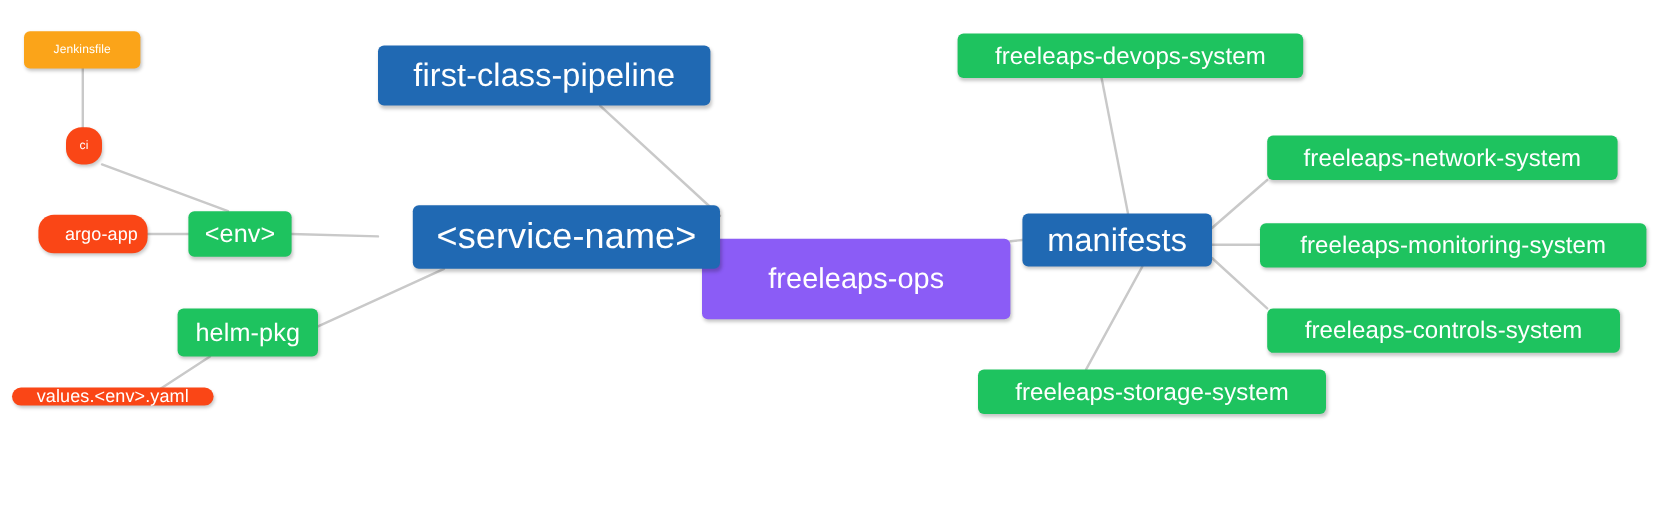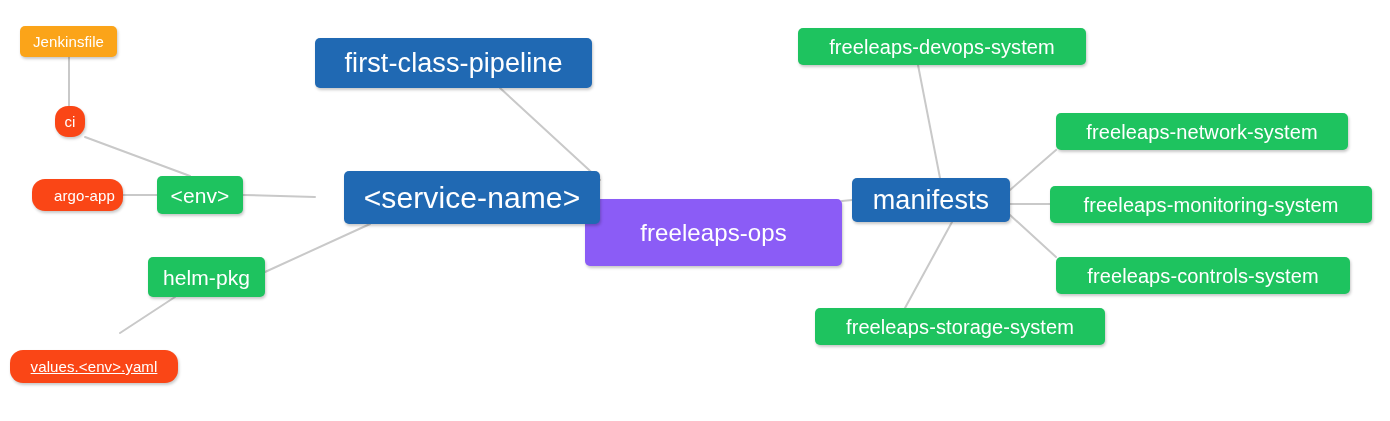--- a/index.html
+++ b/index.html
@@ -57,21 +57,21 @@
   }
   .n-red {
     background: #FA4616;
     border-radius: 13px;
   }
   .sz-xl { font-size: 30px; margin-left: 29px; }
   .sz-lg { font-size: 27px; }
   .sz-md { font-size: 21px; }
   .sz-sm { font-size: 20px; }
   .sz-xs { font-size: 15px; }
-  .sz-xxs { font-size: 15px; }
+  .sz-xxs { font-size: 10px; }
 </style>
 </head>
 <body>
 
 <div id="canvas">
   <svg id="edges" viewBox="0 0 1390 421" xmlns="http://www.w3.org/2000/svg">
       <line x1="585" y1="201" x2="571" y2="197" stroke="#c9c9c9" stroke-width="2" stroke-linecap="round"></line>
       <line x1="600" y1="180" x2="500" y2="88" stroke="#c9c9c9" stroke-width="2" stroke-linecap="round"></line>
       <line x1="842" y1="201" x2="852" y2="200" stroke="#c9c9c9" stroke-width="2" stroke-linecap="round"></line>
       <line x1="315" y1="197" x2="243" y2="195" stroke="#c9c9c9" stroke-width="2" stroke-linecap="round"></line>
@@ -101,21 +101,21 @@
       </div>
       <div class="node n-green sz-md" style="left: 157px; top: 176px; width: 86px; height: 38px;">
         <span>&lt;env&gt;</span>
       </div>
       <div class="node n-green sz-md" style="left: 148px; top: 257px; width: 117px; height: 40px;">
         <span>helm-pkg</span>
       </div>
       <div class="node n-red sz-xs" style="left: 32px; top: 179px; width: 91px; height: 32px; padding-left: 14px;">
         <span>argo-app</span>
       </div>
-      <div class="node n-red sz-xs" style="left: 10px; top: 350px; width: 168px; height: 33px; text-decoration: underline;">
+      <div class="node n-red sz-xs" style="left: 10px; top: 323px; width: 168px; height: 15px;">
         <span>values.&lt;env&gt;.yaml</span>
       </div>
       <div class="node n-red sz-xxs" style="left: 55px; top: 106px; width: 30px; height: 31px;">
         <span>ci</span>
       </div>
       <div class="node n-orange sz-xxs" style="left: 20px; top: 26px; width: 97px; height: 31px;">
         <span>Jenkinsfile</span>
       </div>
       <div class="node n-green sz-sm" style="left: 798px; top: 28px; width: 288px; height: 37px;">
         <span>freeleaps-devops-system</span>

